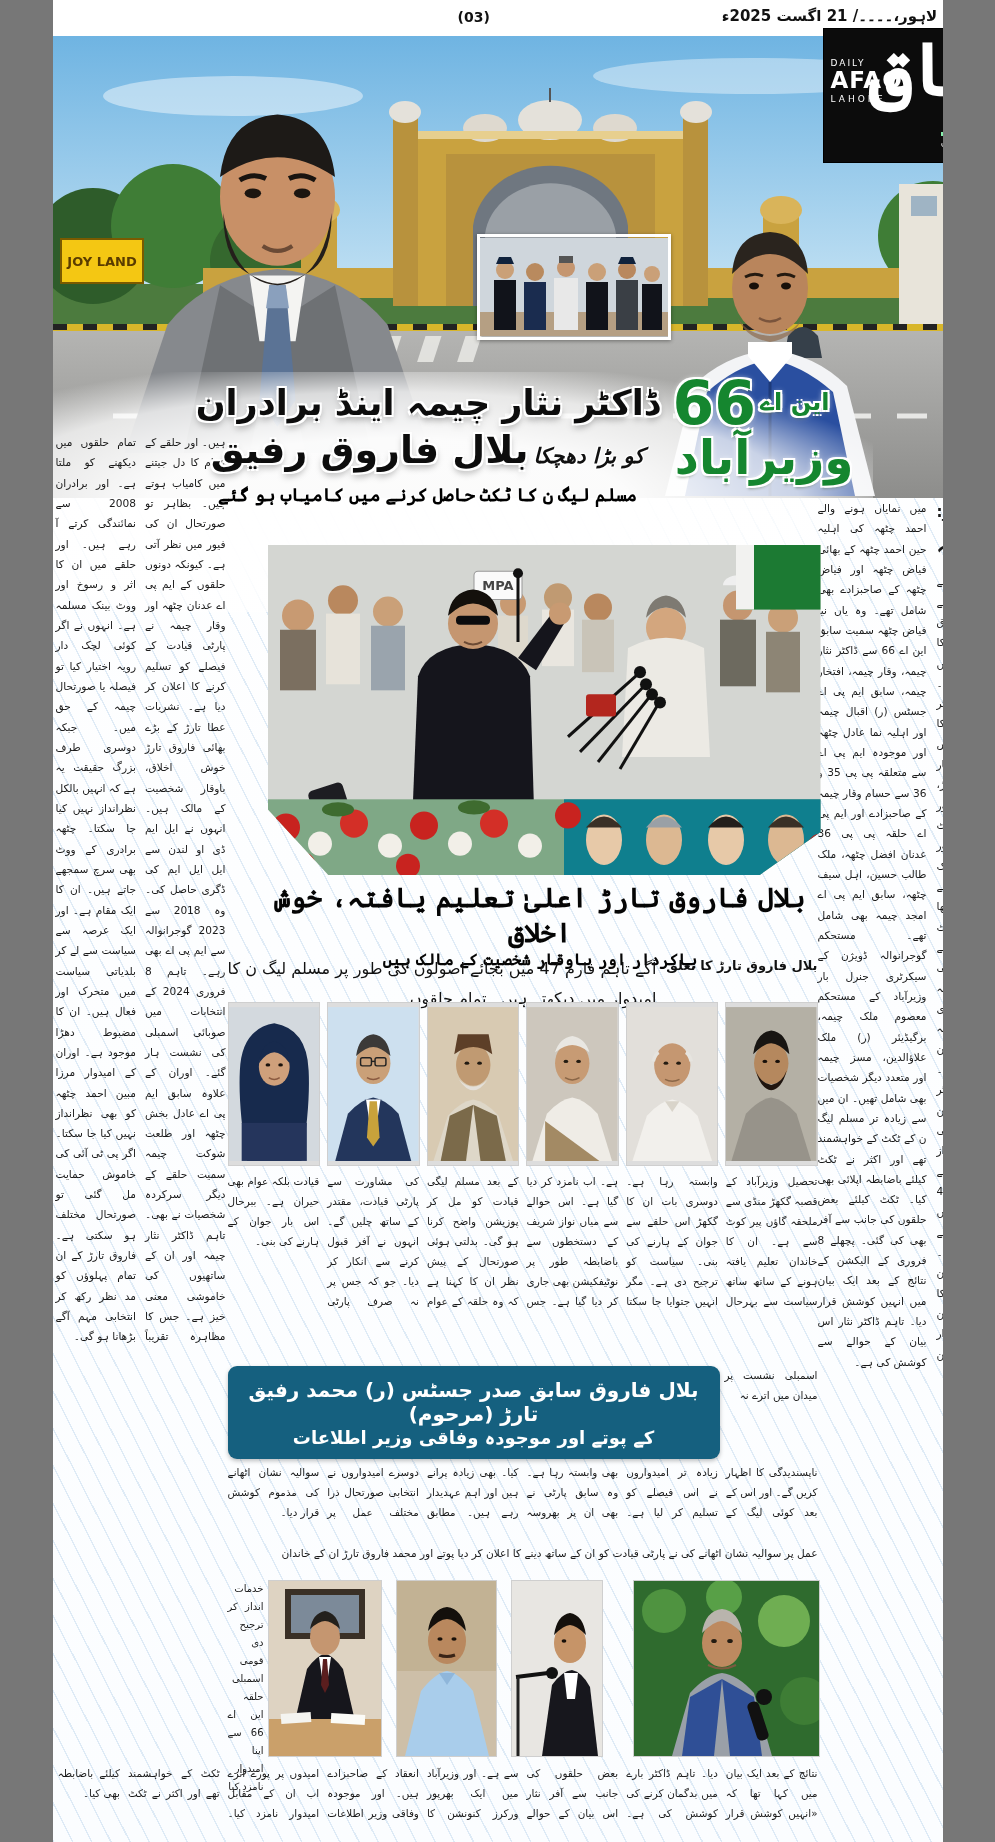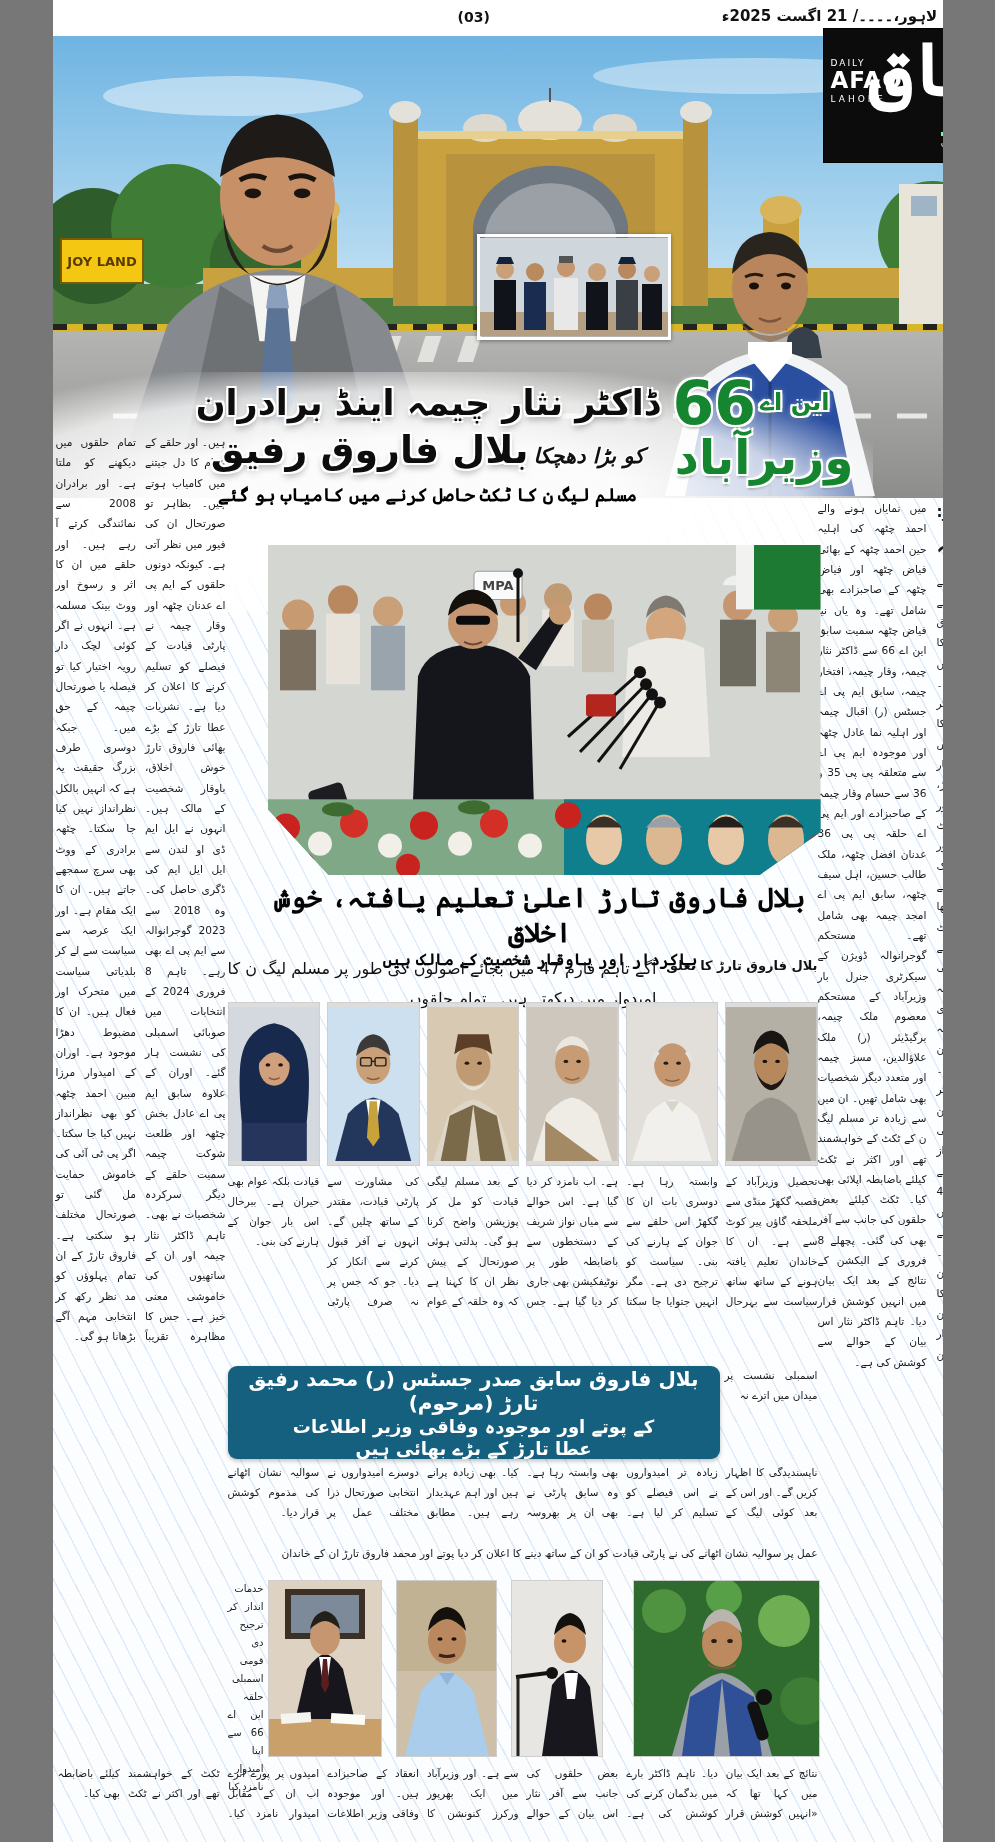--- a/index.html
+++ b/index.html
@@ -474,21 +474,20 @@
     </figure>
   </div>
 
   <div class="abs bandB">
     <div class="coltext">تحصیل وزیرآباد کے قصبہ گکھڑ منڈی سے ملحقہ گاؤں پیر کوٹ سے ہے۔ ان کا خاندان تعلیم یافتہ ہونے کے ساتھ ساتھ سیاست سے بہرحال وابستہ رہا ہے۔ دوسری بات ان کا گکھڑ اس حلقے سے جوان کے ہارنے کی بنی۔ سیاست کو ترجیح دی ہے۔ مگر انہیں جتوایا جا سکتا ہے۔ اب نامزد کر دیا گیا ہے۔ اس حوالے سے میاں نواز شریف کے دستخطوں سے باضابطہ طور پر نوٹیفکیشن بھی جاری کر دیا گیا ہے۔ جس کے بعد مسلم لیگی قیادت کو مل کر پوزیشن واضح کرنا ہو گی۔ بدلتی ہوئی صورتحال کے پیش نظر ان کا کہنا ہے کہ وہ حلقہ کے عوام کی مشاورت سے پارٹی قیادت، مقتدر کے ساتھ چلیں گے۔ انہوں نے آفر قبول کرنے سے انکار کر دیا۔ جو کہ جس پر نہ صرف پارٹی قیادت بلکہ عوام بھی حیران ہے۔ ببرحال اس بار جوان کے ہارنے کی بنی۔</div>
   </div>
 
   <div class="abs quotebox">
     <div class="qb1">بلال فاروق سابق صدر جسٹس (ر) محمد رفیق تارڑ (مرحوم)</div>
     <div class="qb2">کے پوتے اور موجودہ وفاقی وزیر اطلاعات</div>
-    <div class="qb3">عطا تارڑ کے بڑے بھائی ہیں</div>
   </div>
   <div class="abs quoteside">
     <div class="coltext">اسمبلی نشست پر میدان میں اترے نہ</div>
   </div>
 
   <div class="abs bandC">
     <div class="coltext">ناپسندیدگی کا اظہار کریں گے۔ اور اس کے بعد کوئی لیگ کے زیادہ تر امیدواروں نے اس فیصلے کو تسلیم کر لیا ہے۔ بھی وابستہ رہا ہے۔ وہ سابق پارٹی نے بھی ان پر بھروسہ کیا۔ بھی زیادہ پرانے ہیں اور اہم عہدیدار رہے ہیں۔ مطابق دوسرے امیدواروں نے انتخابی صورتحال ذرا مختلف عمل پر سوالیہ نشان اٹھانے کی مذموم کوشش قرار دیا۔</div>
   </div>
 
   <div class="abs prephotos">

